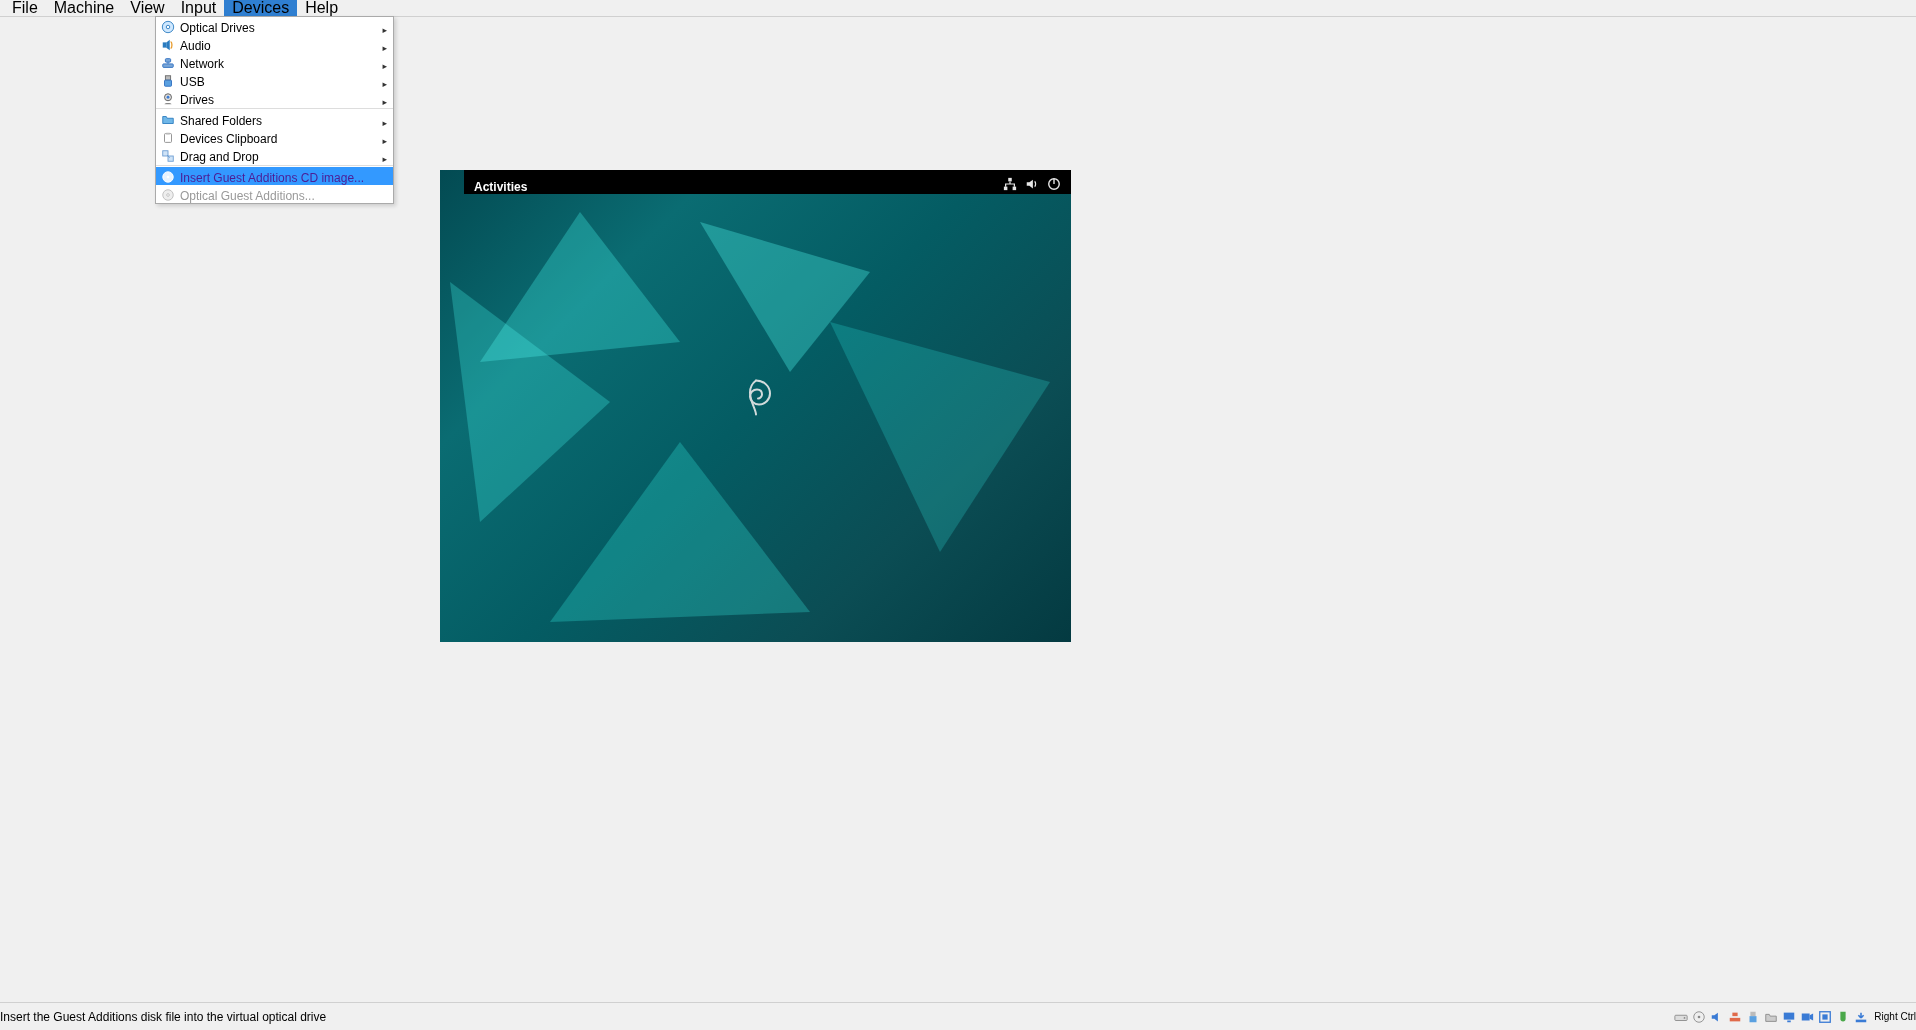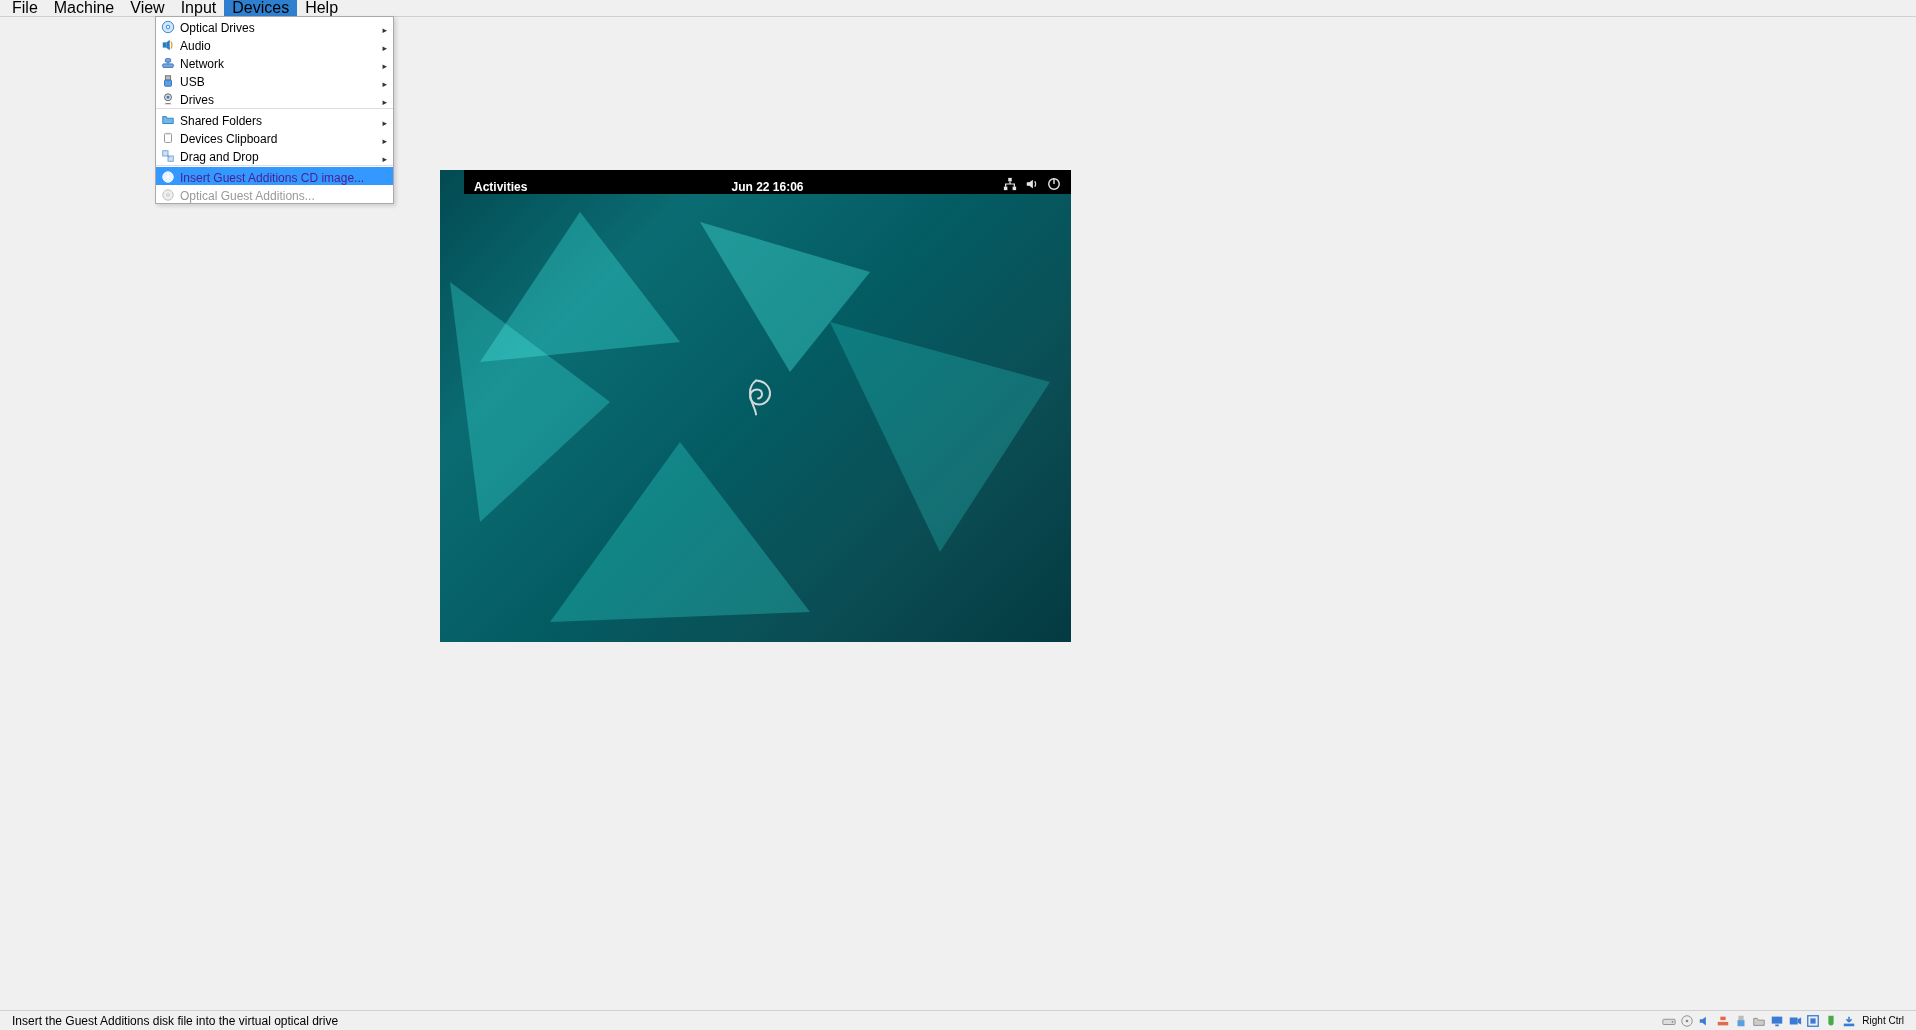--- a/index.html
+++ b/index.html
@@ -126,27 +126,27 @@
     left: 50%; top: 46%;
     transform: translate(-50%,-50%);
     color:#e8e8e8;
     opacity:.9;
   }
 
   
   .statusbar {
     position: absolute;
     left: 0; right: 0; bottom: 0;
-    height: 20px;
+    height: 28px;
     background: #f0f0f0;
     border-top: 1px solid #d0d0d0;
     display: flex;
     align-items: center;
     font-size: 12px;
-    padding: 0 12px;
+    padding: 0 0;
   }
   .statusbar .text { flex: 0 0 auto; }
   .statusbar .spacer { flex: 1; }
   .status-icons { display:flex; align-items:center; gap:3px; margin-right:4px; }
   .status-icons .sicon {
     width:15px; height:15px;
     display:inline-flex; align-items:center; justify-content:center;
   }
   .hostkey { font-size:10px; padding-left:2px; }
 
@@ -267,21 +267,20 @@
           <circle cx="8" cy="8" r="1.5" fill="#fff" stroke="#bbb"></circle>
         </svg>
       </span>
     <span>Optical Guest Additions...</span>
   </div>
 </div>
 
 <div class="vm-viewport">
   <div class="vm-topbar">
     <span>Activities</span>
-    <span class="center">Jun 22  16:06</span>
     <span class="right">
       <span><svg width="14" height="14" viewBox="0 0 16 16">
             <rect x="6" y="1" width="4" height="4" fill="#e6e6e6"></rect>
             <rect x="1" y="11" width="4" height="4" fill="#e6e6e6"></rect>
             <rect x="11" y="11" width="4" height="4" fill="#e6e6e6"></rect>
             <path d="M8 5v3M8 8H3v3M8 8h5v3" stroke="#e6e6e6" fill="none" stroke-width="1.4"></path>
           </svg></span>
       <span><svg width="14" height="14" viewBox="0 0 16 16">
             <polygon points="2,6 5,6 9,3 9,13 5,10 2,10" fill="#e6e6e6"></polygon>
             <path d="M11 5c1.5 1 1.5 5 0 6" stroke="#e6e6e6" fill="none" stroke-width="1.4"></path>

